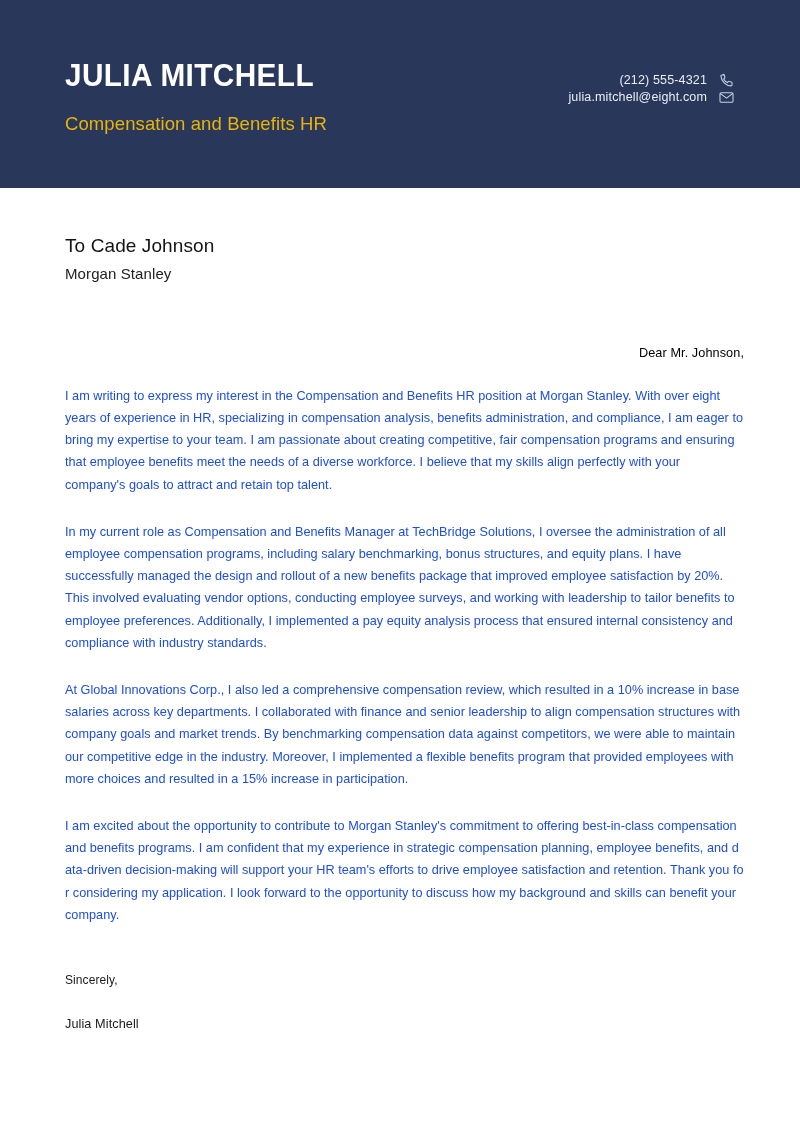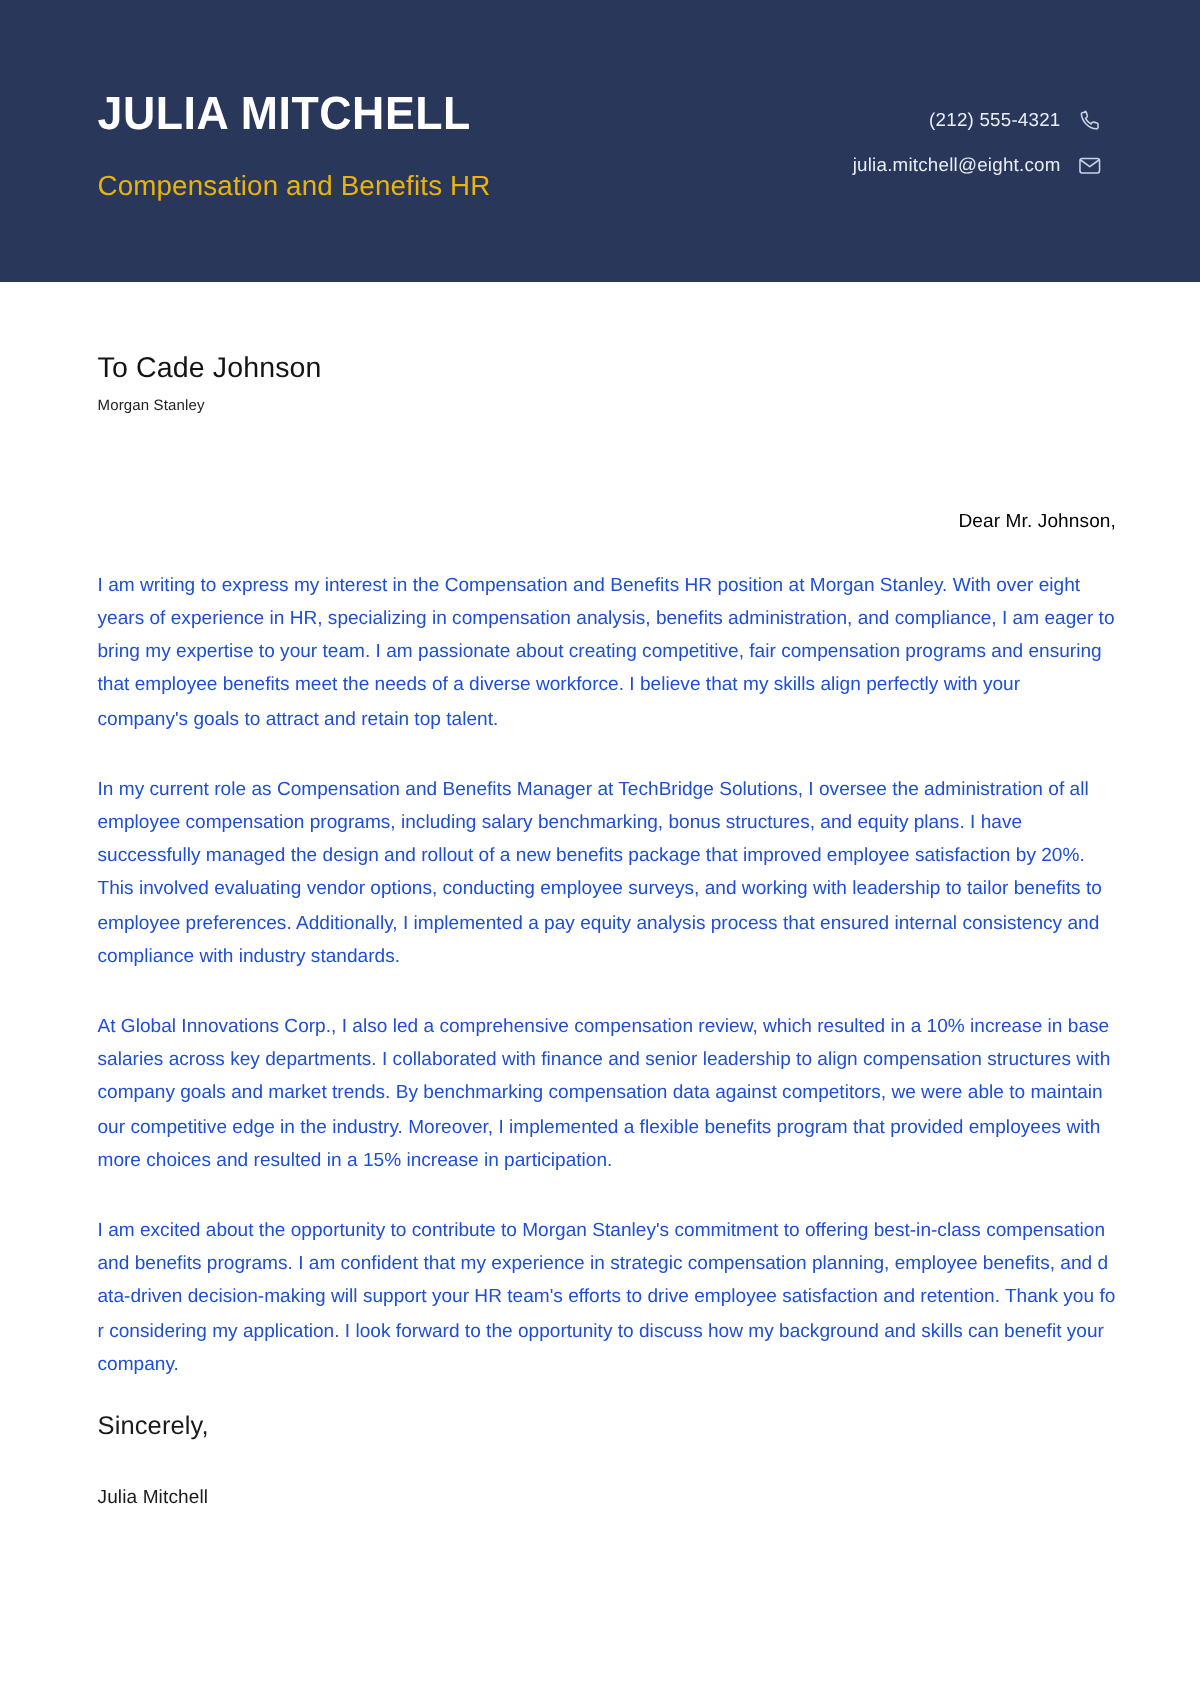--- a/index.html
+++ b/index.html
@@ -54,21 +54,20 @@
     font-weight: 400;
     letter-spacing: 0.1px;
     margin-top: 20px;
     white-space: nowrap;
   }
 
   .contact-block {
     display: flex;
     flex-direction: column;
     align-items: flex-end;
-    gap: 13px;
     margin-top: 13px;
   }
   .contact-row {
     display: flex;
     align-items: center;
     justify-content: flex-end;
     gap: 11px;
   }
   .contact-text {
     color: #e9edf4;
@@ -91,21 +90,21 @@
     padding: 46px 56px 0 65px;
   }
   .recipient-name {
     font-size: 19px;
     font-weight: 400;
     color: #141414;
     letter-spacing: 0.1px;
     line-height: 1.25;
   }
   .recipient-company {
-    font-size: 10px;
+    font-size: 15px;
     font-weight: 400;
     color: #222222;
     margin-top: 7px;
     letter-spacing: 0.1px;
   }
 
   .salutation {
     margin-top: 64px;
     font-size: 12.7px;
     color: #000000;
@@ -122,22 +121,22 @@
     text-align: left;
   }
   
   .body-paragraph.break-anywhere {
     overflow-wrap: break-word;
     word-break: break-all;
     hyphens: manual;
   }
 
   .sign-off {
-    margin-top: 21px;
-    font-size: 17px;
+    margin-top: 47px;
+    font-size: 12px;
     color: #1a1a1a;
     letter-spacing: 0.08px;
   }
   .signature-name {
     margin-top: 30px;
     font-size: 12.7px;
     color: #1a1a1a;
     letter-spacing: 0.08px;
   }
 </style>

